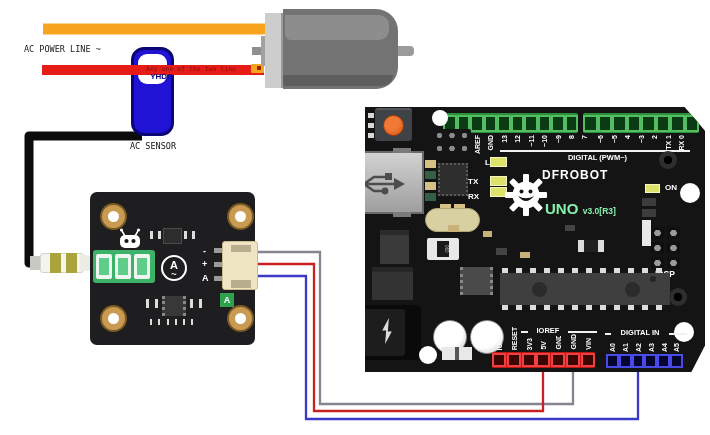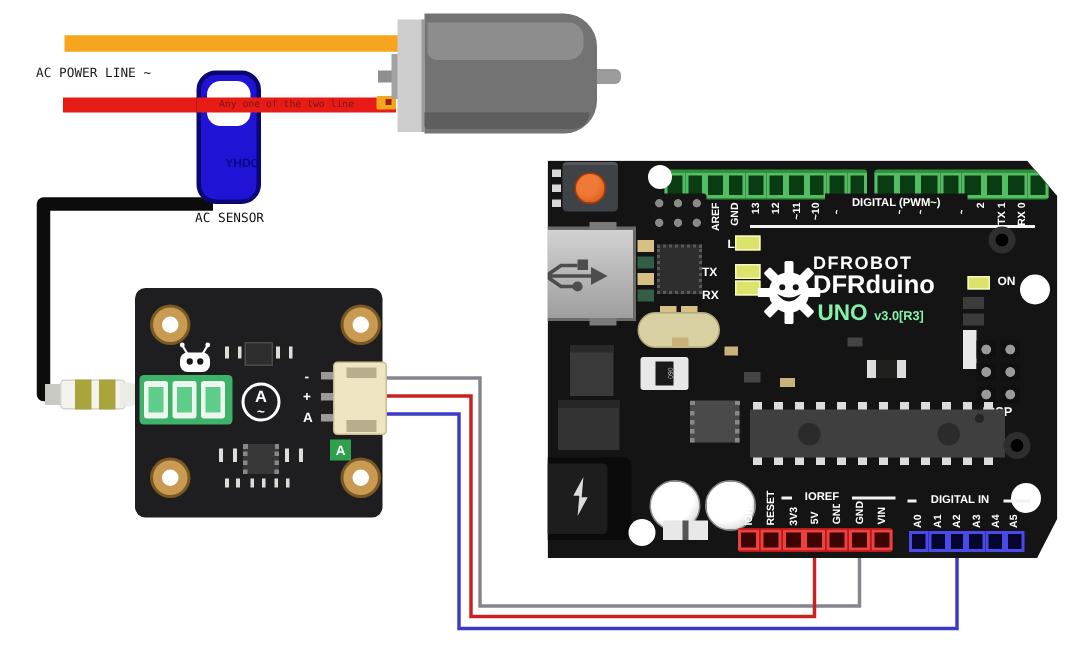--- a/index.html
+++ b/index.html
@@ -47,21 +47,21 @@
       <div class="a" style="left:2px;top:6px;width:104px;height:25px;background:#8d8d8d;border-radius:0 10px 10px 6px;"></div>
       <div class="a" style="left:0;top:66px;width:110px;height:11px;background:#5e5e5e;border-radius:0 0 14px 3px;"></div>
     </div>
     <div class="a" style="left:146px;top:37px;width:16px;height:10px;background:#9b9b9b;border-radius:0 4px 4px 0;"></div>
   </div>
 
   <div class="a" style="left:131px;top:47px;width:43px;height:89px;background:var(--sensor_blue);border:3px solid #0a0673;border-radius:13px;">
     <div class="a" style="left:4px;top:4px;width:29px;height:30px;background:#fff;border-radius:9px;"></div>
   </div>
   <div class="a" style="left:131px;top:65px;width:43px;height:10px;background:var(--red_wire);"></div>
-  <div class="a" style="left:131px;top:104px;width:61px;height:12px;text-align:center;font:bold 8px 'Liberation Sans',sans-serif;color:#0a0880;">YHDC</div>
+  <div class="a" style="left:131px;top:72px;width:61px;height:12px;text-align:center;font:bold 8px 'Liberation Sans',sans-serif;color:#0a0880;">YHDC</div>
 
   <div class="a mono" style="left:24px;top:44px;font-size:8.5px;color:#1a1a1a;">AC POWER LINE ~</div>
   <div class="a mono" style="left:146px;top:65px;font-size:6.5px;color:#7c1414;z-index:5;">Any one of the two line</div>
   <div class="a mono" style="left:124px;top:141px;width:58px;text-align:center;font-size:8.5px;color:#111;">AC SENSOR</div>
 
   <div class="a" style="left:30px;top:252px;width:66px;height:22px;">
     <div class="a" style="left:0;top:4px;width:12px;height:14px;background:#c9c9c3;"></div>
     <div class="a" style="left:10px;top:1px;width:44px;height:20px;background:#f4f4ee;border:1px solid #d4d4cc;border-radius:3px;"></div>
     <div class="a" style="left:20px;top:1px;width:11px;height:20px;background:#a9a43b;"></div>
     <div class="a" style="left:36px;top:1px;width:11px;height:20px;background:#a9a43b;"></div>
@@ -172,21 +172,21 @@
     <span class="vlab" style="left:215px;top:28px;">7</span>
     <span class="vlab" style="left:231px;top:28px;">~6</span>
     <span class="vlab" style="left:245px;top:28px;">~5</span>
     <span class="vlab" style="left:258px;top:28px;">4</span>
     <span class="vlab" style="left:272px;top:28px;">~3</span>
     <span class="vlab" style="left:285px;top:28px;">2</span>
     <span class="vlab" style="left:299px;top:28px;">TX 1</span>
     <span class="vlab" style="left:312px;top:28px;">RX 0</span>
 
     <div class="a wline" style="left:135px;top:43px;width:190px;"></div>
-    <div class="sectxt" style="left:185px;top:22px;width:95px;height:11px;">DIGITAL (PWM~)</div>
+    <div class="sectxt" style="left:185px;top:45px;width:95px;height:11px;">DIGITAL (PWM~)</div>
 
     <div class="a" style="left:-37px;top:44px;width:96px;height:63px;background:linear-gradient(180deg,#d2d2d2,#9e9e9e);border:2px solid #6a6a6a;">
       <div class="a" style="left:63px;top:-5px;width:18px;height:5px;background:#7a7a7a;"></div>
       <div class="a" style="left:63px;top:59px;width:18px;height:5px;background:#7a7a7a;"></div>
       <svg class="a" style="left:14px;top:16px;" width="64" height="30" viewBox="0 0 64 30">
         <circle cx="7" cy="15" r="4" fill="#4d4d4d"></circle>
         <path d="M7 15 H52 M20 15 L30 8 H41 M20 15 L30 22 H38" fill="none" stroke="#4d4d4d" stroke-width="2.4"></path>
         <rect x="41" y="4" width="7" height="7" fill="#4d4d4d"></rect>
         <circle cx="41" cy="22" r="3.4" fill="#4d4d4d"></circle>
         <polygon points="50,9 61,15 50,21" fill="#4d4d4d"></polygon>
@@ -228,21 +228,20 @@
         <rect x="18" y="1" width="6" height="9" rx="1" transform="rotate(225 21 22)"></rect>
         <rect x="18" y="1" width="6" height="9" rx="1" transform="rotate(270 21 22)"></rect>
         <rect x="18" y="1" width="6" height="9" rx="1" transform="rotate(315 21 22)"></rect>
         <circle cx="21" cy="22" r="13.5"></circle>
       </g>
       <circle cx="16.5" cy="18.5" r="2" fill="#141414"></circle>
       <circle cx="25.5" cy="18.5" r="2" fill="#141414"></circle>
       <path d="M13 23 Q21 33 29 23 Q21 27.5 13 23 Z" fill="#141414"></path>
     </svg>
     <div class="a" style="left:177px;top:61px;font:bold 12px 'Liberation Sans',sans-serif;letter-spacing:1px;color:#fff;">DFROBOT</div>
-    <div class="a" style="left:177px;top:73px;font:bold 17px 'Liberation Sans',sans-serif;color:#fff;">DFRduino</div>
     <div class="a" style="left:180px;top:93px;color:#86efac;">
       <span style="font:bold 15px 'Liberation Sans',sans-serif;">UNO</span>
       <span style="font:bold 8.5px 'Liberation Sans',sans-serif;">v3.0[R3]</span>
     </div>
 
     <div class="a" style="left:280px;top:77px;width:15px;height:9px;background:#dde36a;border:1px solid #f5f7c0;"></div>
     <div class="a" style="left:300px;top:76px;font:bold 8px 'Liberation Sans',sans-serif;color:#fff;">ON</div>
     <div class="a" style="left:277px;top:91px;width:14px;height:8px;background:#3c3c3c;"></div>
     <div class="a" style="left:277px;top:102px;width:14px;height:8px;background:#3c3c3c;"></div>
     <div class="a" style="left:277px;top:113px;width:9px;height:26px;background:#e8e8e8;"></div>

